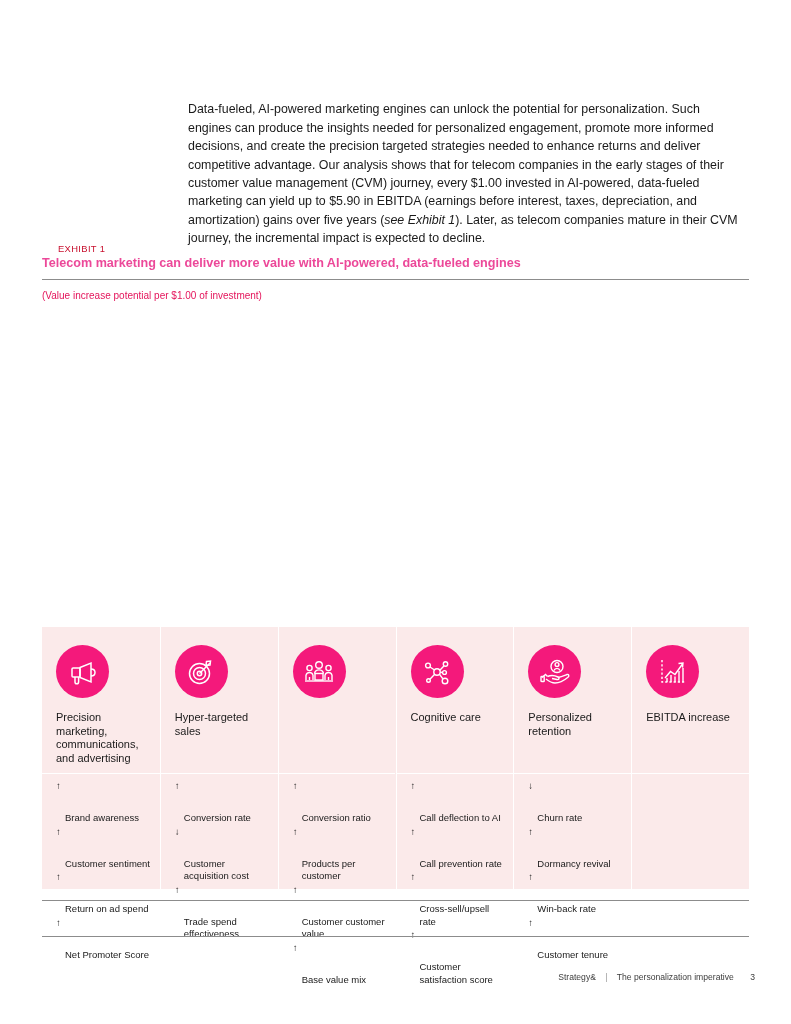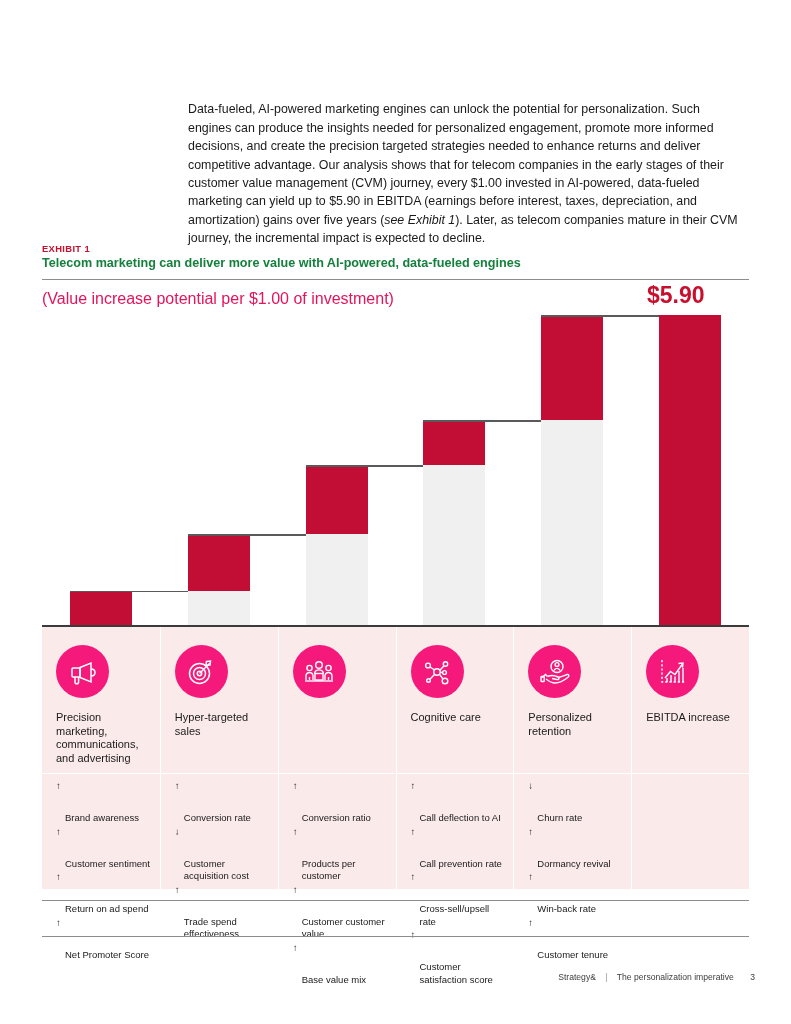--- a/index.html
+++ b/index.html
@@ -13,33 +13,33 @@
   
   .bodycopy{
     position:absolute;left:188px;top:88px;width:552px;
     font-size:12.4px;line-height:18.4px;color:#1a1a1a;
     text-align:left;
   }
   .bodycopy i{font-style:italic;}
 
   
   .exhibit-label{
-    position:absolute;left:42px;top:243px;
-    font-size:9.4px;font-weight:bold;letter-spacing:.35px;color:#c8102e;
+    position:absolute;left:58px;top:243px;
+    font-size:9.4px;font-weight:normal;letter-spacing:.35px;color:#c8102e;
   }
   .exhibit-title{
     position:absolute;left:42px;top:256px;
-    font-size:12.6px;font-weight:bold;color:#15803d;
+    font-size:12.6px;font-weight:bold;color:#ec4899;
   }
   .rule-top{
     position:absolute;left:42px;top:279px;width:707px;height:1px;background:#8c8c8c;
   }
   .subtitle{
     position:absolute;left:42px;top:290px;
-    font-size:16px;color:#e4145b;
+    font-size:10px;color:#e4145b;
   }
 
   
   .chart{
     position:absolute;left:42px;top:315px;width:707px;height:312px;
   }
   .bar-value{
     position:absolute;
     font-size:23px;font-weight:bold;color:#c8102e;
     white-space:nowrap;
@@ -119,41 +119,20 @@
     data-fueled marketing can yield up to $5.90 in EBITDA (earnings before interest,
     taxes, depreciation, and amortization) gains over five years (<i>see Exhibit 1</i>). Later, as telecom
     companies mature in their CVM journey, the incremental impact is expected to decline.
   </p>
 
   <div class="exhibit-label">EXHIBIT 1</div>
   <div class="exhibit-title">Telecom marketing can deliver more value with AI-powered, data-fueled engines</div>
   <div class="rule-top"></div>
   <div class="subtitle">(Value increase potential per $1.00 of investment)</div>
 
-  <div class="chart">
-    <div id="chart-layers">
-        <div class="seg red" style="left: 28px; width: 62px; top: 275.847px; height: 34.1525px;"></div>
-        <div class="connector" style="left: 28px; width: 180px; top: 275.847px;"></div>
-        <div class="seg grey" style="left: 146px; width: 62px; top: 275.847px; height: 34.1525px;"></div>
-        <div class="seg red" style="left: 146px; width: 62px; top: 219.102px; height: 56.7458px;"></div>
-        <div class="connector" style="left: 146px; width: 180px; top: 219.102px;"></div>
-        <div class="seg grey" style="left: 264px; width: 62px; top: 219.102px; height: 90.8983px;"></div>
-        <div class="seg red" style="left: 264px; width: 62px; top: 150.271px; height: 68.8305px;"></div>
-        <div class="connector" style="left: 264px; width: 179px; top: 150.271px;"></div>
-        <div class="seg grey" style="left: 381px; width: 62px; top: 150.271px; height: 159.729px;"></div>
-        <div class="seg red" style="left: 381px; width: 62px; top: 105.085px; height: 45.1864px;"></div>
-        <div class="connector" style="left: 381px; width: 180px; top: 105.085px;"></div>
-        <div class="seg grey" style="left: 499px; width: 62px; top: 105.085px; height: 204.915px;"></div>
-        <div class="seg red" style="left: 499px; width: 62px; top: 0px; height: 105.085px;"></div>
-        <div class="connector" style="left: 499px; width: 180px; top: 0px;"></div>
-        <div class="seg red" style="left: 617px; width: 62px; top: 0px; height: 310px;"></div>
-        <div class="bar-value" style="left: 605px; top: -33px;">$5.90</div>
-      </div>
-    <div class="axis"></div>
-  </div>
 
   <div class="panel">
     <div id="panel-cols">
         <div class="col" style="left: 0px; width: 117.833px;">
           <div class="icon-wrap">
             <svg width="32" height="32" viewBox="0 0 32 32" fill="none" stroke="#ffffff" stroke-width="1.5">
               <rect x="5" y="12" width="8" height="9" rx="1"></rect>
               <path d="M13 11.5 L24 7 L24 26 L13 21.5 Z"></path>
               <path d="M24 13 C27 13 28 14.5 28 16.5 C28 18.5 27 20 24 20"></path>
               <path d="M8 21 L8 26 a1.8 1.8 0 0 0 3.6 0 L11.6 21"></path>

